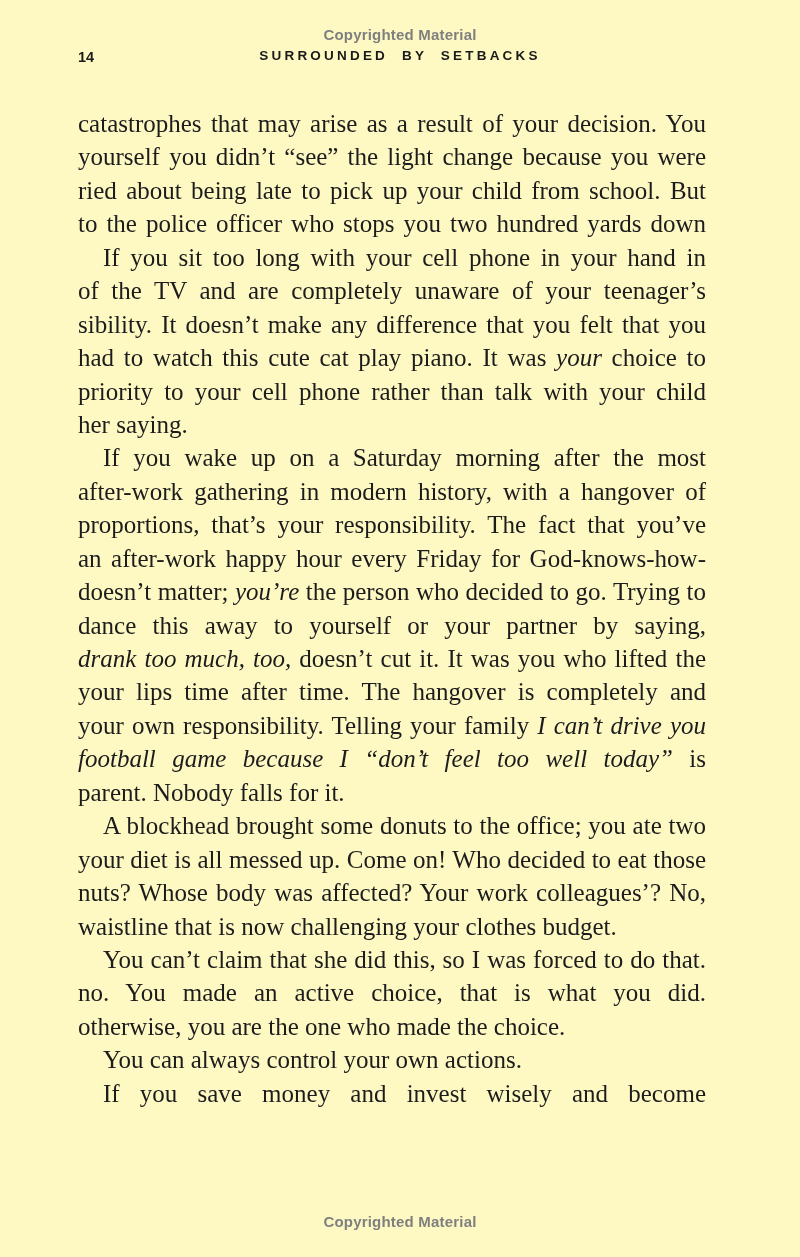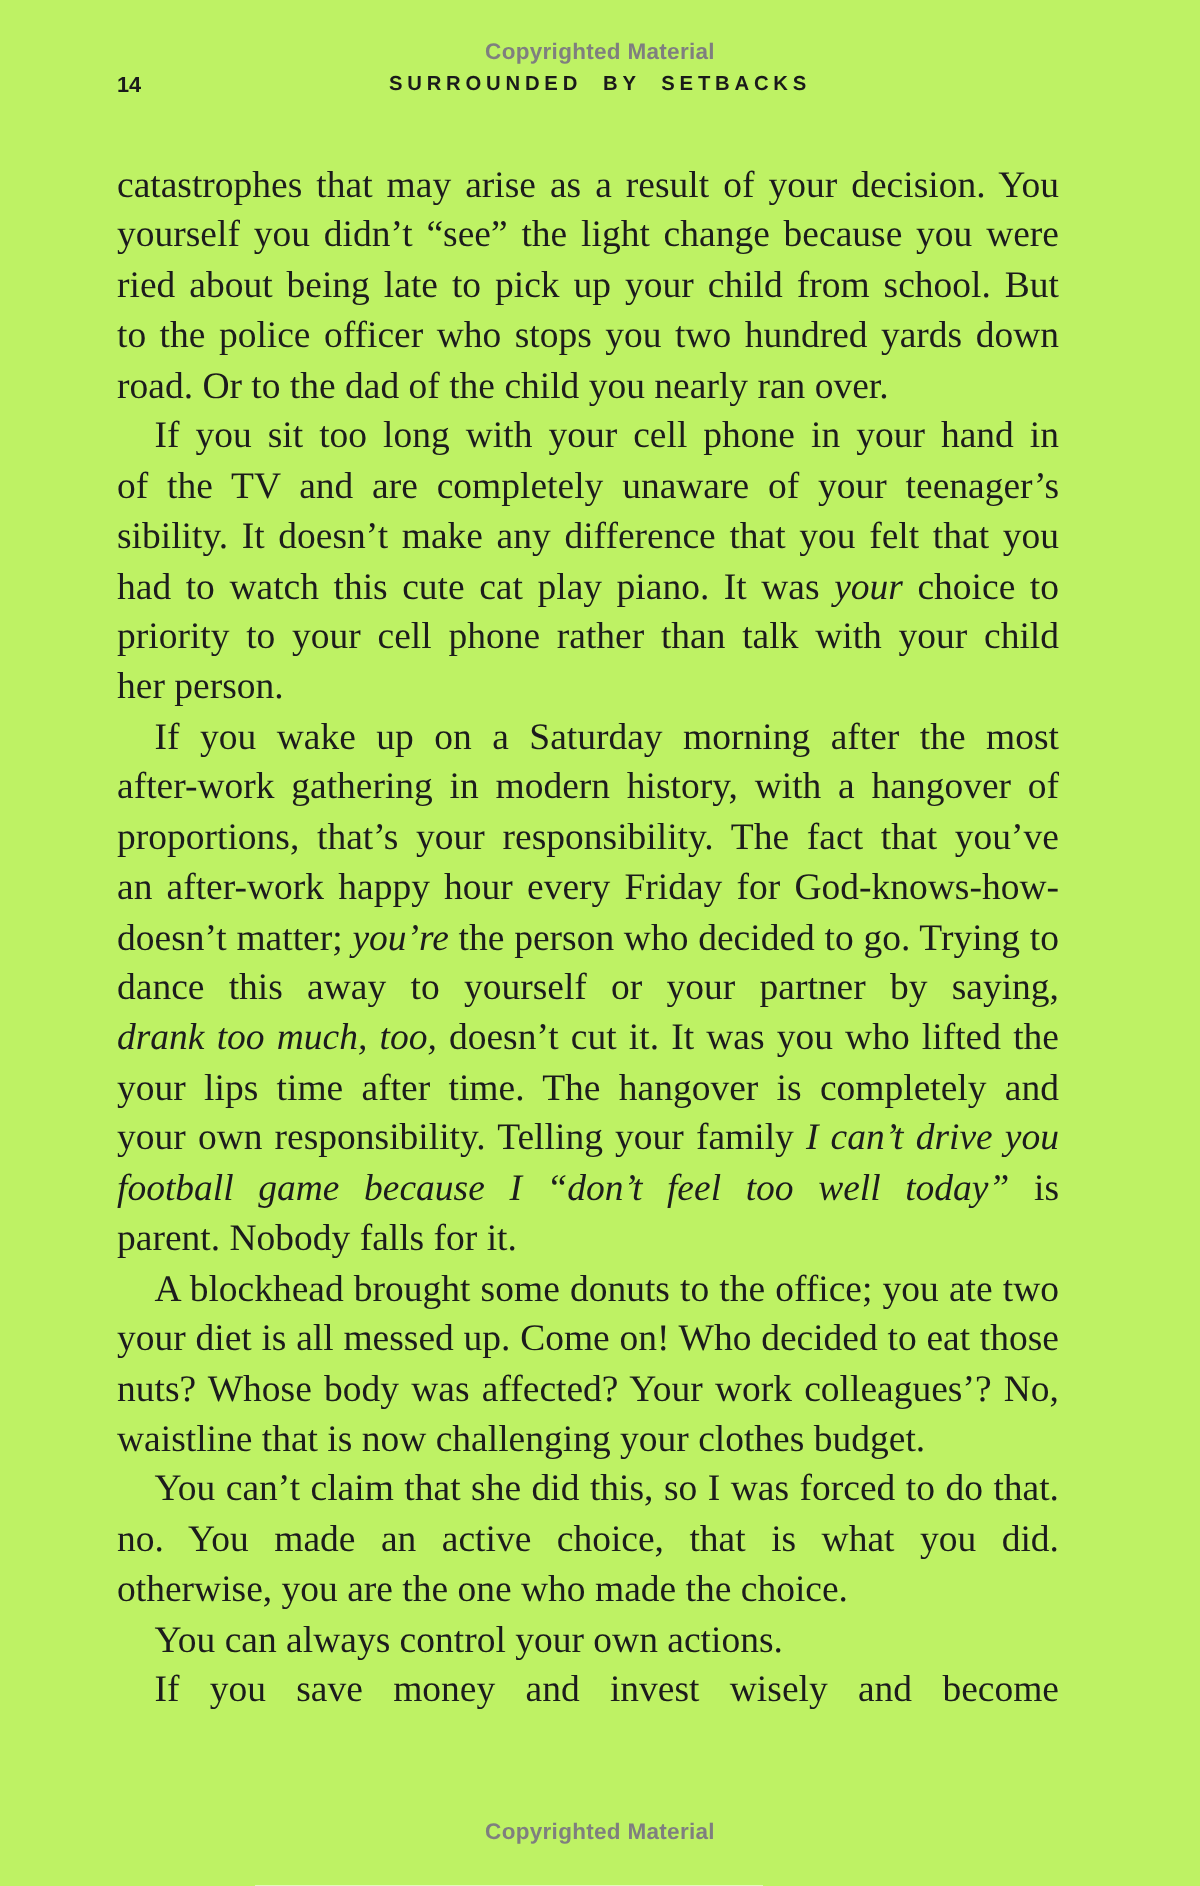--- a/index.html
+++ b/index.html
@@ -4,21 +4,21 @@
 <style>
   html, body {
     margin: 0;
     padding: 0;
     background: #ffffff;
   }
   .page {
     position: relative;
     width: 800px;
     height: 1257px;
-    background: #bef264;
+    background: #fef9c3;
     overflow: hidden;
   }
   .copyright {
     position: absolute;
     left: 0;
     width: 100%;
     text-align: center;
     font-family: "Liberation Sans", sans-serif;
     font-weight: 600;
     font-size: 15px;
@@ -94,29 +94,28 @@
     <span class="page-num">14</span>
     <div class="running-header">SURROUNDED BY SETBACKS</div>
   </div>
 
   <main class="body-text">
       <div class="paragraph">
         <div class="line"><span>catastrophes that may arise as a result of your decision. You can tell</span></div>
         <div class="line"><span>yourself you didn’t “see” the light change because you were so wor-</span></div>
         <div class="line"><span>ried about being late to pick up your child from school. But tell that</span></div>
         <div class="line"><span>to the police officer who stops you two hundred yards down the</span></div>
-        <div class="line nofill"><span>road. Or to the dad of the child you nearly ran over.</span></div>
       </div>
       <div class="paragraph">
         <div class="line indent"><span>If you sit too long with your cell phone in your hand in front</span></div>
         <div class="line"><span>of the TV and are completely unaware of your teenager’s nervous</span></div>
         <div class="line"><span>sibility. It doesn’t make any difference that you felt that you simply</span></div>
         <div class="line"><span>had to watch this cute cat play piano. It was </span><i>your</i><span> choice to talk</span></div>
         <div class="line"><span>priority to your cell phone rather than talk with your child about</span></div>
-        <div class="line nofill"><span>her person.</span></div>
+        <div class="line nofill"><span>her saying.</span></div>
       </div>
       <div class="paragraph">
         <div class="line indent"><span>If you wake up on a Saturday morning after the most raucous</span></div>
         <div class="line"><span>after-work gathering in modern history, with a hangover of epic</span></div>
         <div class="line"><span>proportions, that’s your responsibility. The fact that you’ve gone to</span></div>
         <div class="line"><span>an after-work happy hour every Friday for God-knows-how-long</span></div>
         <div class="line"><span>doesn’t matter; </span><i>you’re</i><span> the person who decided to go. Trying to ex-</span></div>
         <div class="line"><span>dance this away to yourself or your partner by saying, </span><i>Everybody else</i></div>
         <div class="line"><i>drank too much, too,</i><span> doesn’t cut it. It was you who lifted the glass to</span></div>
         <div class="line"><span>your lips time after time. The hangover is completely and entirely</span></div>

